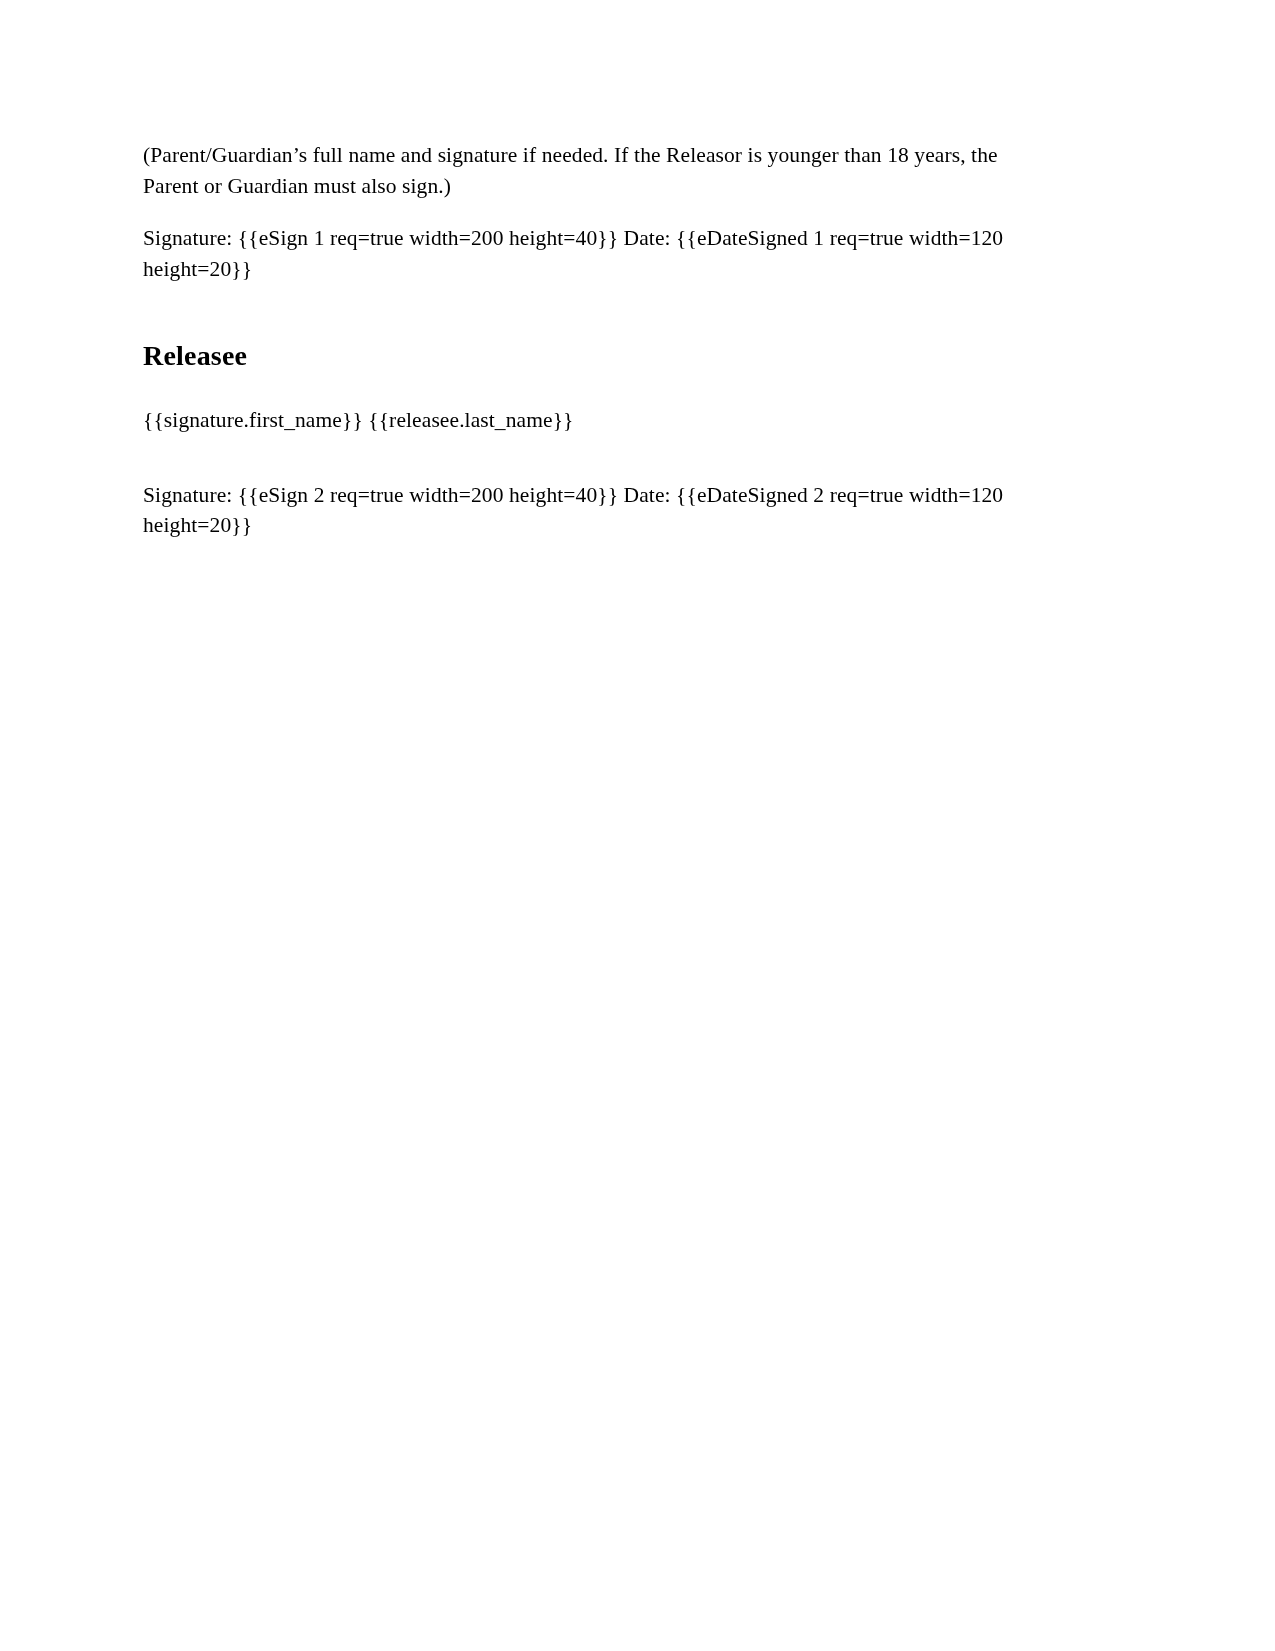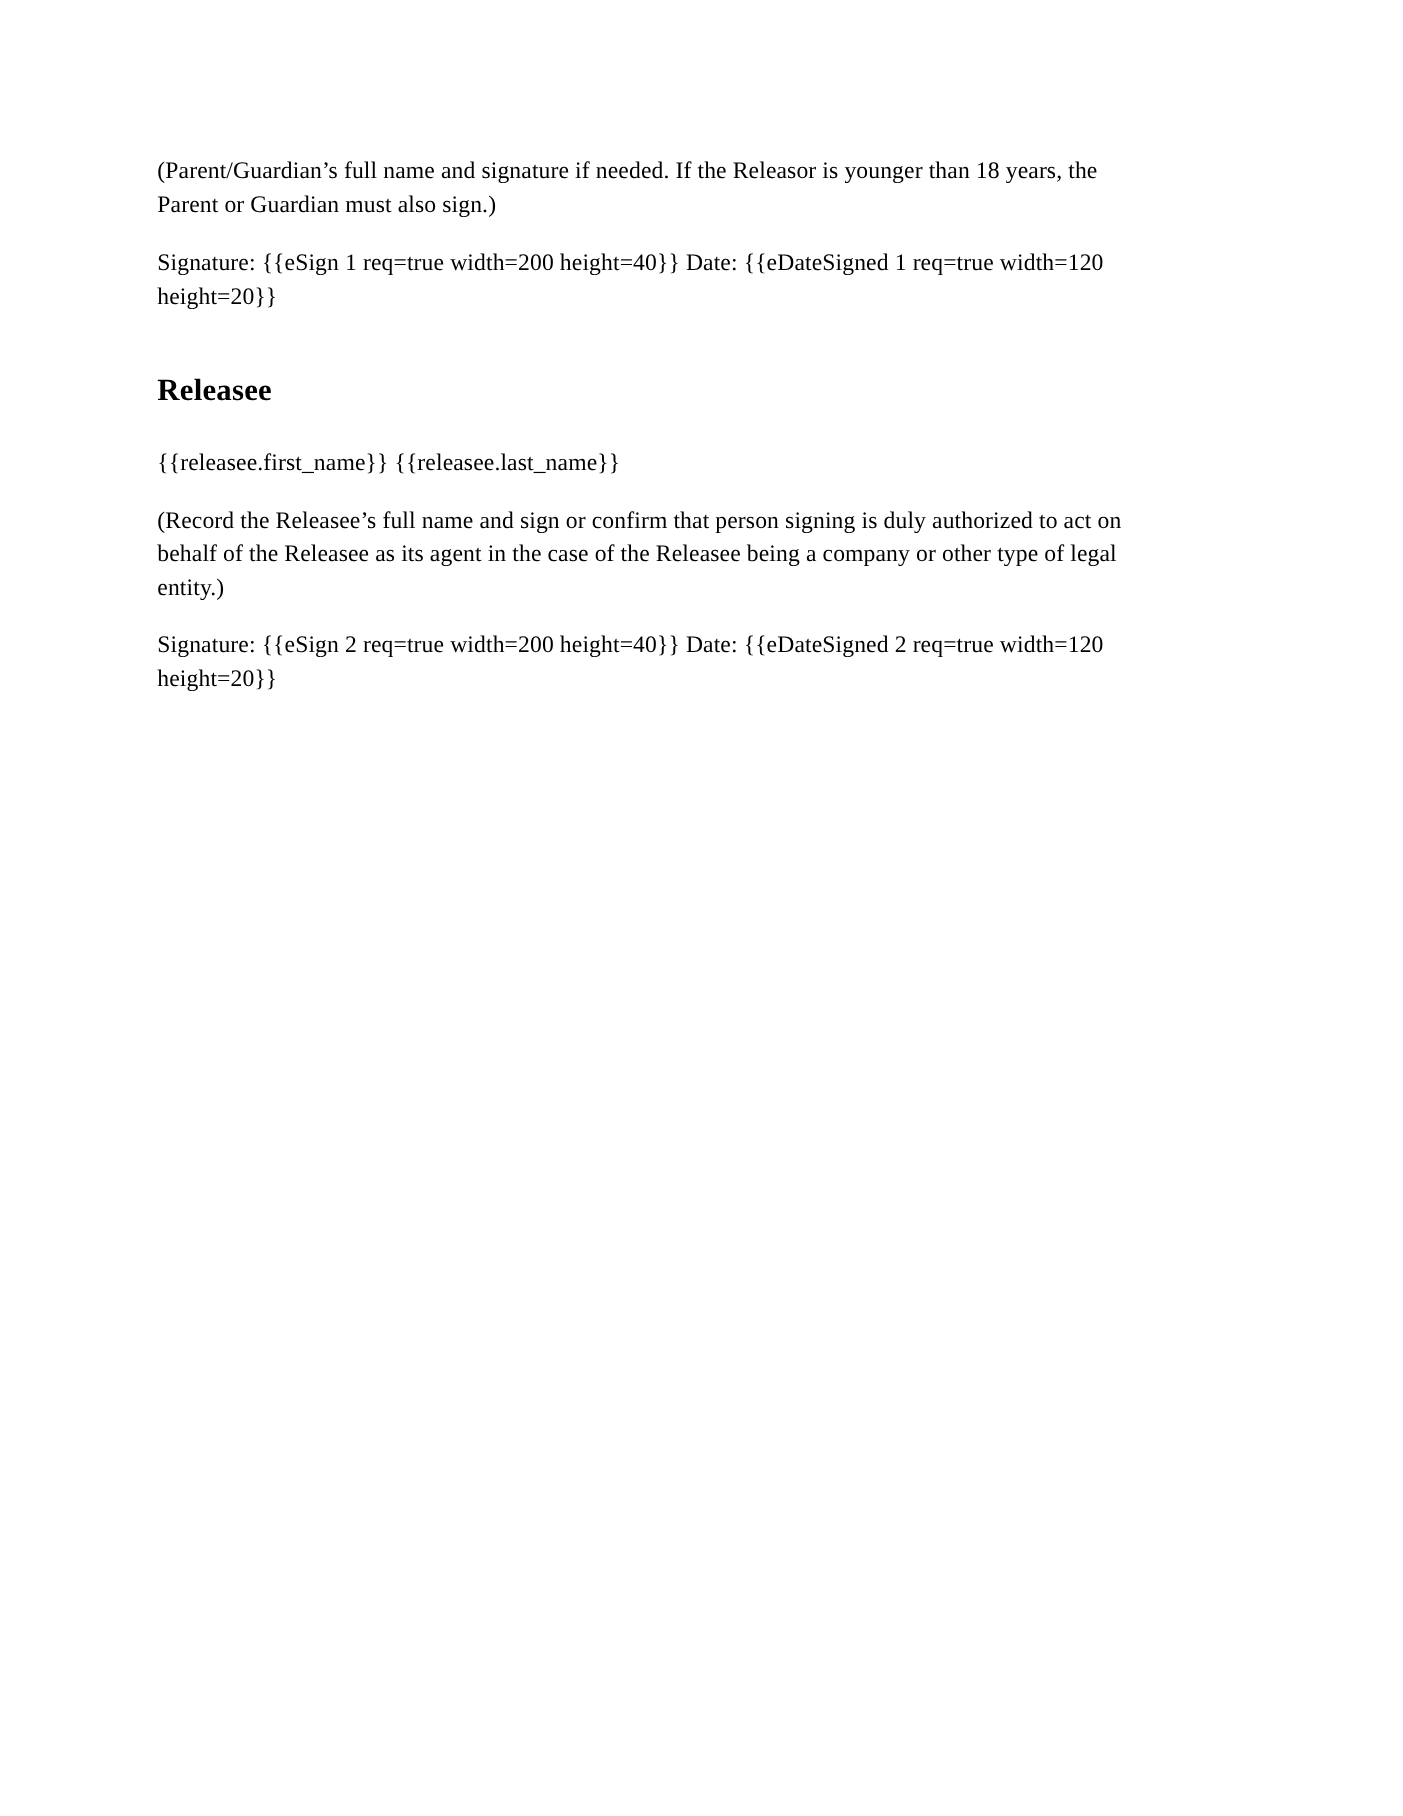--- a/index.html
+++ b/index.html
@@ -54,24 +54,23 @@
     <div class="gap-sm"></div>
 
     <p class="para">Signature: {{eSign 1 req=true width=200 height=40}} Date: {{eDateSigned 1 req=true width=120 height=20}}</p>
 
     <div class="gap-md"></div>
 
     <h2 class="section-heading">Releasee</h2>
 
     <div class="gap-lg"></div>
 
-    <p class="para">{{releasee.first_name}} {{releasee.last_name}}</p>
+    <p class="para">{{signature.first_name}} {{releasee.last_name}}</p>
 
     <div class="gap-sm"></div>
 
-    <p class="para">(Record the Releasee’s full name and sign or confirm that person signing is duly authorized to act on behalf of the Releasee as its agent in the case of the Releasee being a company or other type of legal entity.)</p>
 
     <div class="gap-sm"></div>
 
     <p class="para">Signature: {{eSign 2 req=true width=200 height=40}} Date: {{eDateSigned 2 req=true width=120 height=20}}</p>
 
   </div>
 </div>
 
 </body></html>

